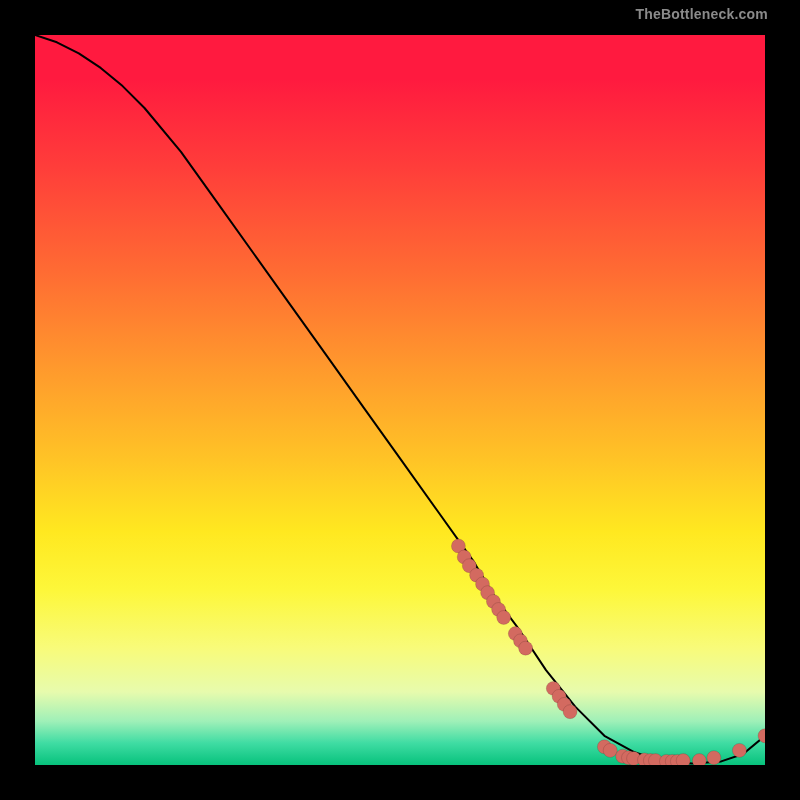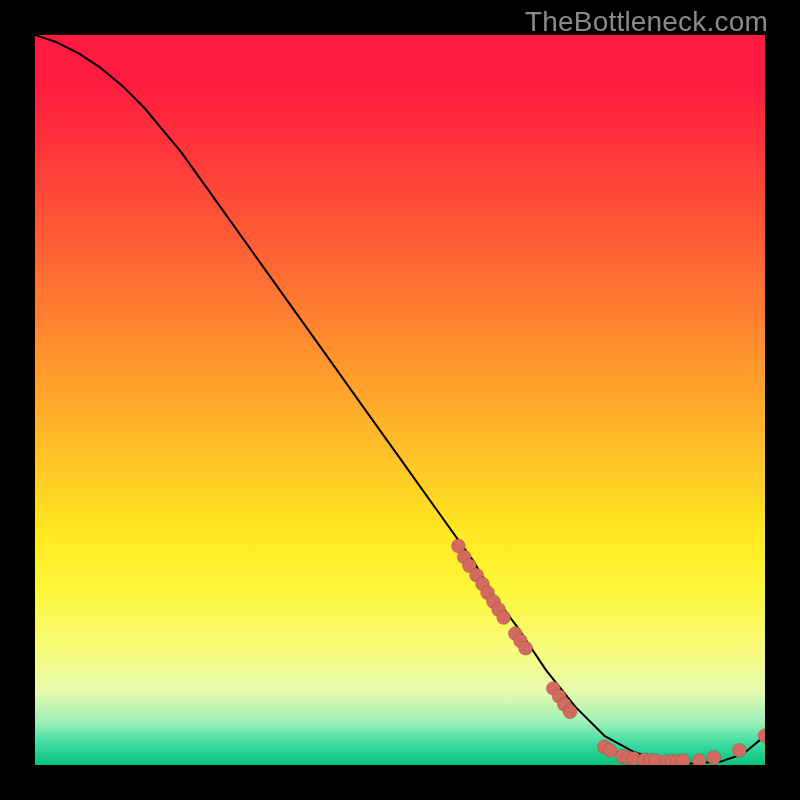--- a/index.html
+++ b/index.html
@@ -48,22 +48,22 @@
   }
   .plot svg {
     position: absolute;
     inset: 0;
   }
   .watermark {
     position: absolute;
     top: 6px;
     right: 32px;
     color: #8a8a8a;
-    font-size: 28px;
-    font-weight: 400;
+    font-size: 14px;
+    font-weight: 700;
     letter-spacing: 0.2px;
     user-select: none;
   }
   circle.pt {
     fill: #d36a60;
     stroke: rgba(0,0,0,0.25);
     stroke-width: 0.5;
   }
   path.curve {
     fill: none;

